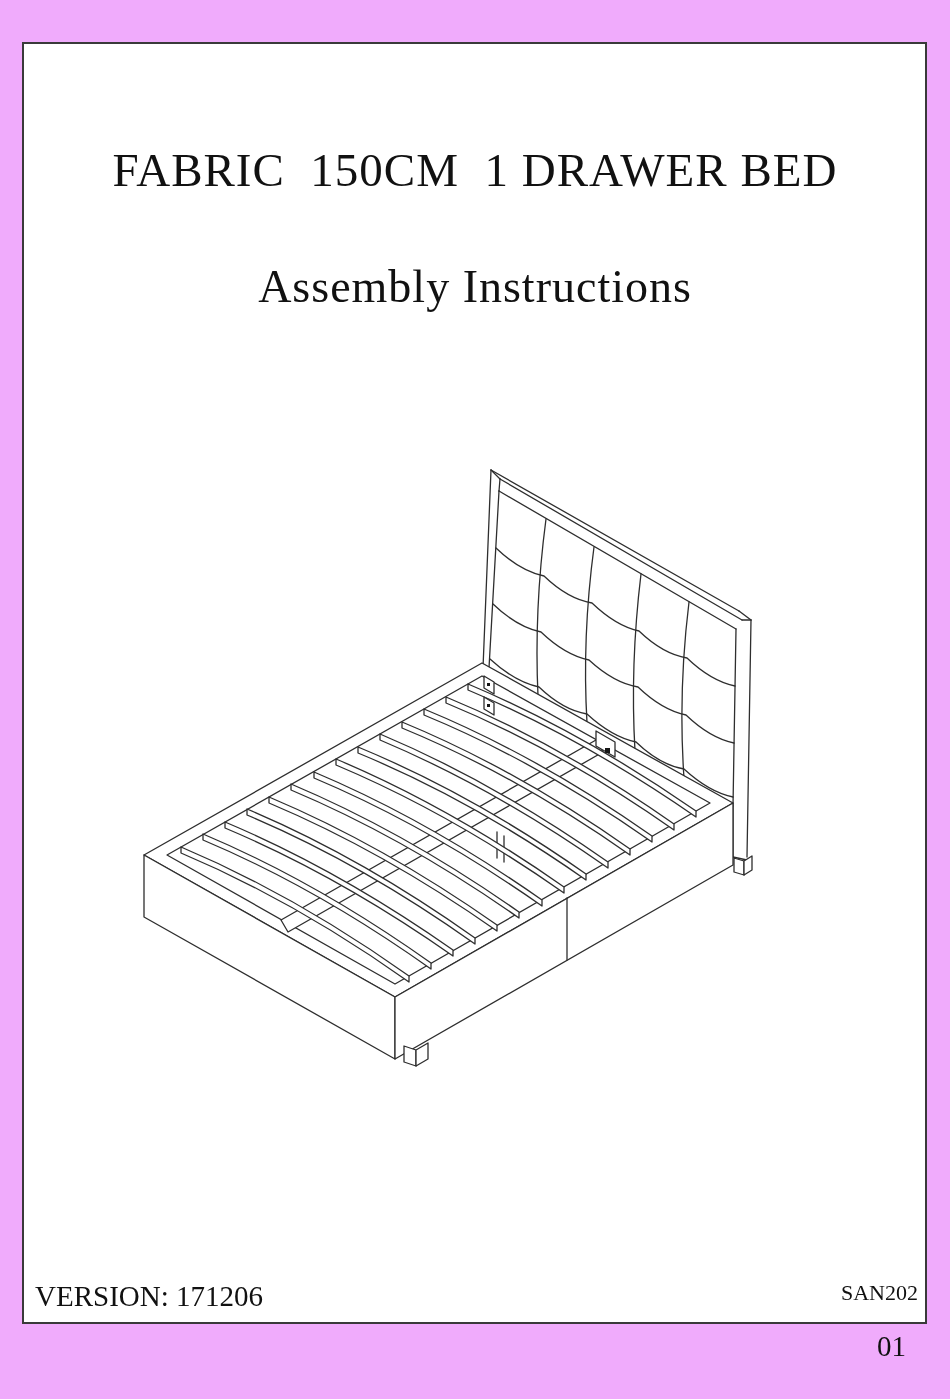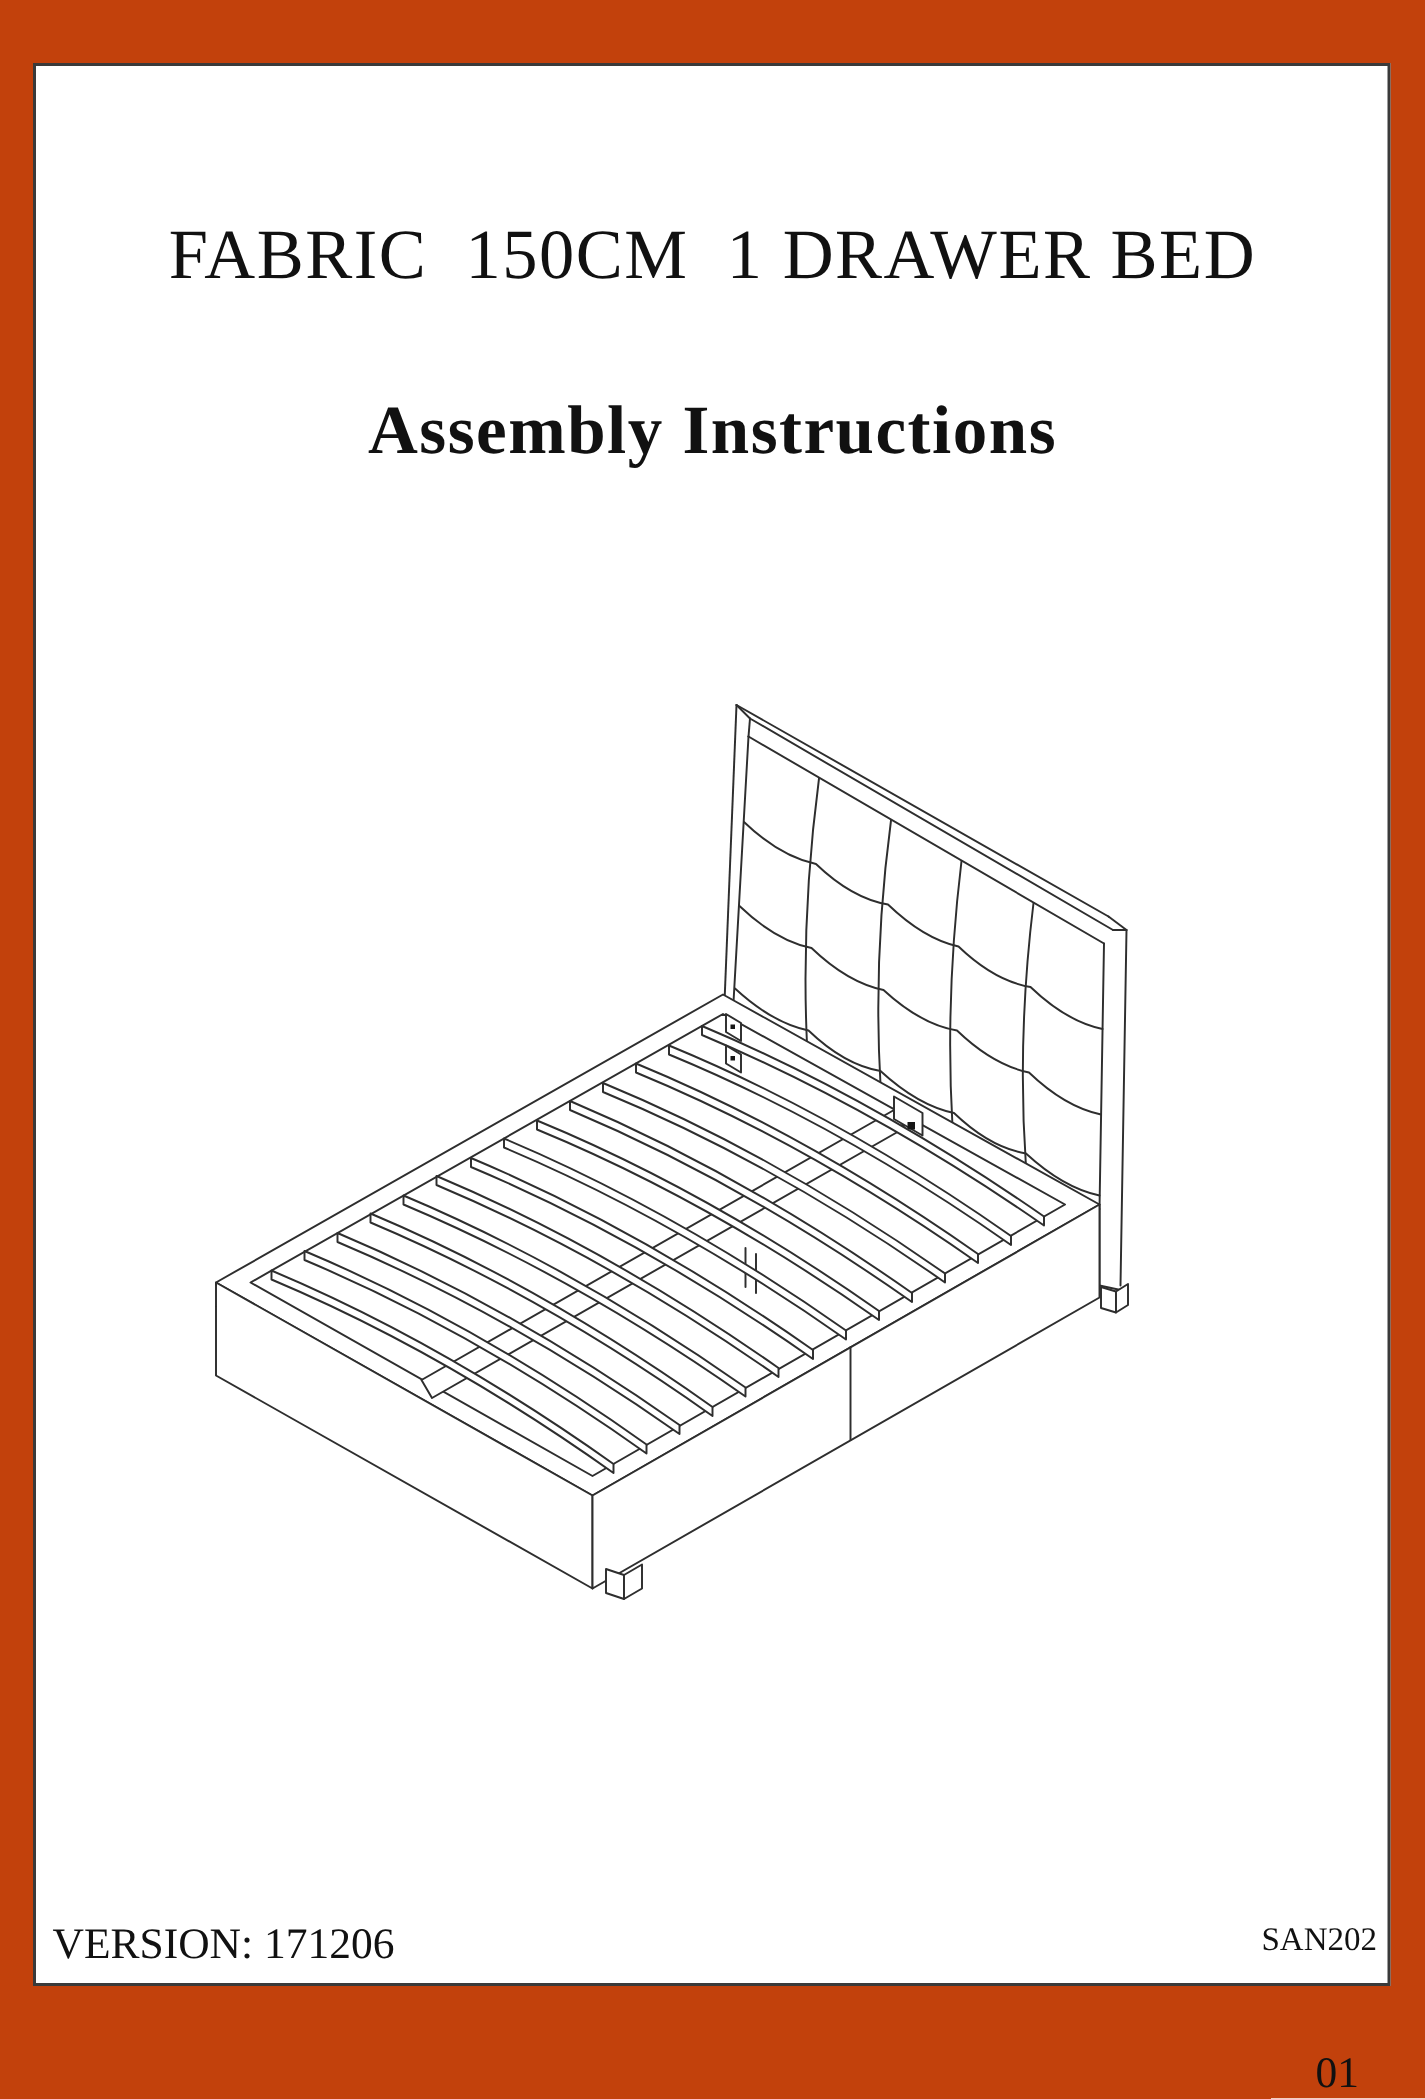--- a/index.html
+++ b/index.html
@@ -1,19 +1,19 @@
 <!DOCTYPE html>
 <html><head>
 <meta charset="utf-8">
 <style>
   html,body{margin:0;padding:0;background:#fff;}
   .page{
     position:relative;
     width:950px;height:1399px;
-    background:#c2410c;
+    background:#f0abfc;
     font-family:"Liberation Serif","DejaVu Serif",serif;
     color:#1a1a1a;
     overflow:hidden;
   }
   .border-frame{
     position:absolute;
     left:22px;top:42px;
     width:901px;height:1278px;
     border:2px solid #3a3a3a;
     background:#fff;
@@ -27,40 +27,38 @@
     white-space:pre;
     color:#111;
   }
   .title-sub{
     position:absolute;
     left:0;top:260px;width:950px;
     text-align:center;
     font-size:46px;
     letter-spacing:1px;
     color:#111;
-    font-weight:bold;
   }
   .footer-left{
     position:absolute;
     left:35px;top:1280px;
     font-size:29px;
     color:#111;
   }
   .footer-right{
     position:absolute;
     right:32px;top:1280px;
     font-size:22px;
     color:#111;
   }
   .page-num{
     position:absolute;
     right:44px;top:1330px;
     font-size:29px;
     color:#111;
-    margin-top:36px;
   }
   svg.art{position:absolute;left:0;top:0;}
   svg.art *{vector-effect:non-scaling-stroke;}
   .ln{fill:none;stroke:#2e2e2e;stroke-width:1.3;stroke-linejoin:round;stroke-linecap:round;}
   .fw{fill:#ffffff;stroke:#2e2e2e;stroke-width:1.3;stroke-linejoin:round;}
   .fn{fill:#ffffff;stroke:none;}
   .dk{fill:#161616;stroke:none;}
 </style>
 </head>
 <body>

